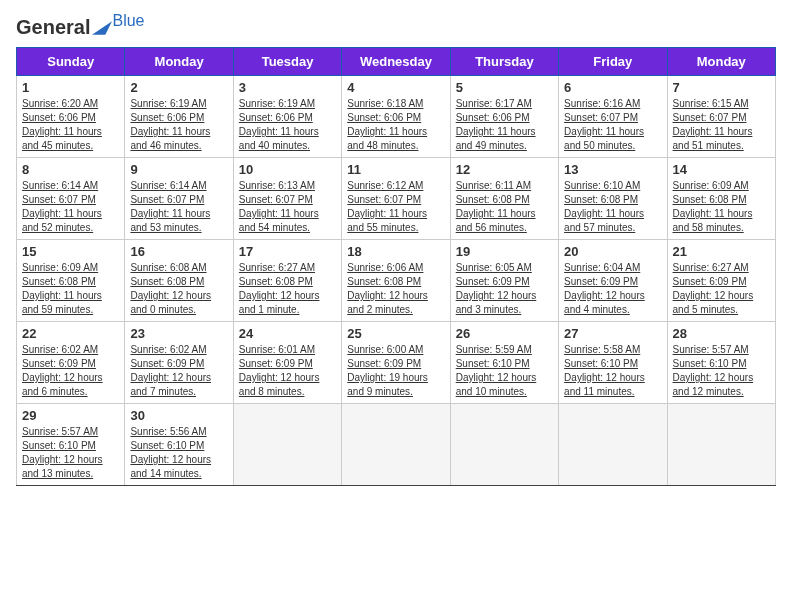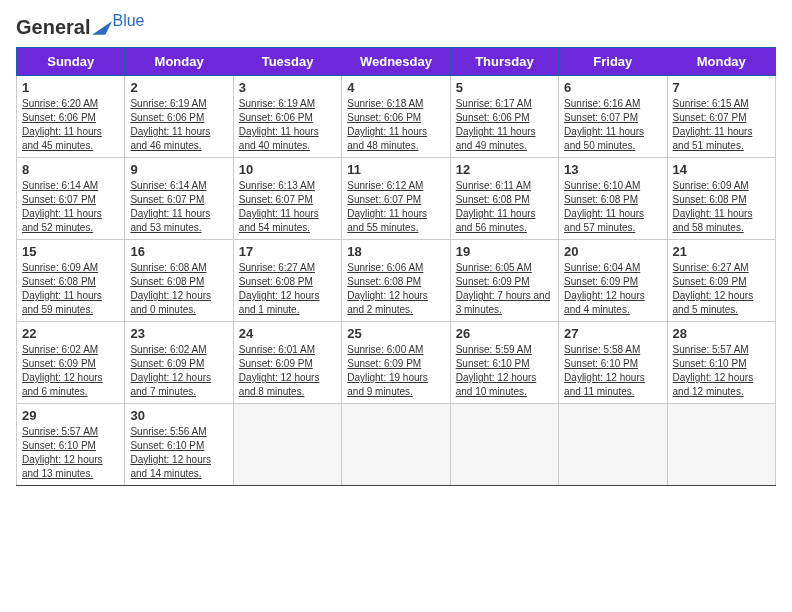--- a/index.html
+++ b/index.html
@@ -262,21 +262,21 @@
           <span>Sunrise: 6:06 AM</span><br>
           <span>Sunset: 6:08 PM</span><br>
           <span>Daylight: 12 hours and 2 minutes.</span>
         </div>
       </td>
         <td>
         <span class="day-num">19</span>
         <div class="day-info">
           <span>Sunrise: 6:05 AM</span><br>
           <span>Sunset: 6:09 PM</span><br>
-          <span>Daylight: 7 hours and 3 minutes.</span>
+          <span>Daylight: 12 hours and 3 minutes.</span>
         </div>
       </td>
         <td>
         <span class="day-num">20</span>
         <div class="day-info">
           <span>Sunrise: 6:04 AM</span><br>
           <span>Sunset: 6:09 PM</span><br>
           <span>Daylight: 12 hours and 4 minutes.</span>
         </div>
       </td>

